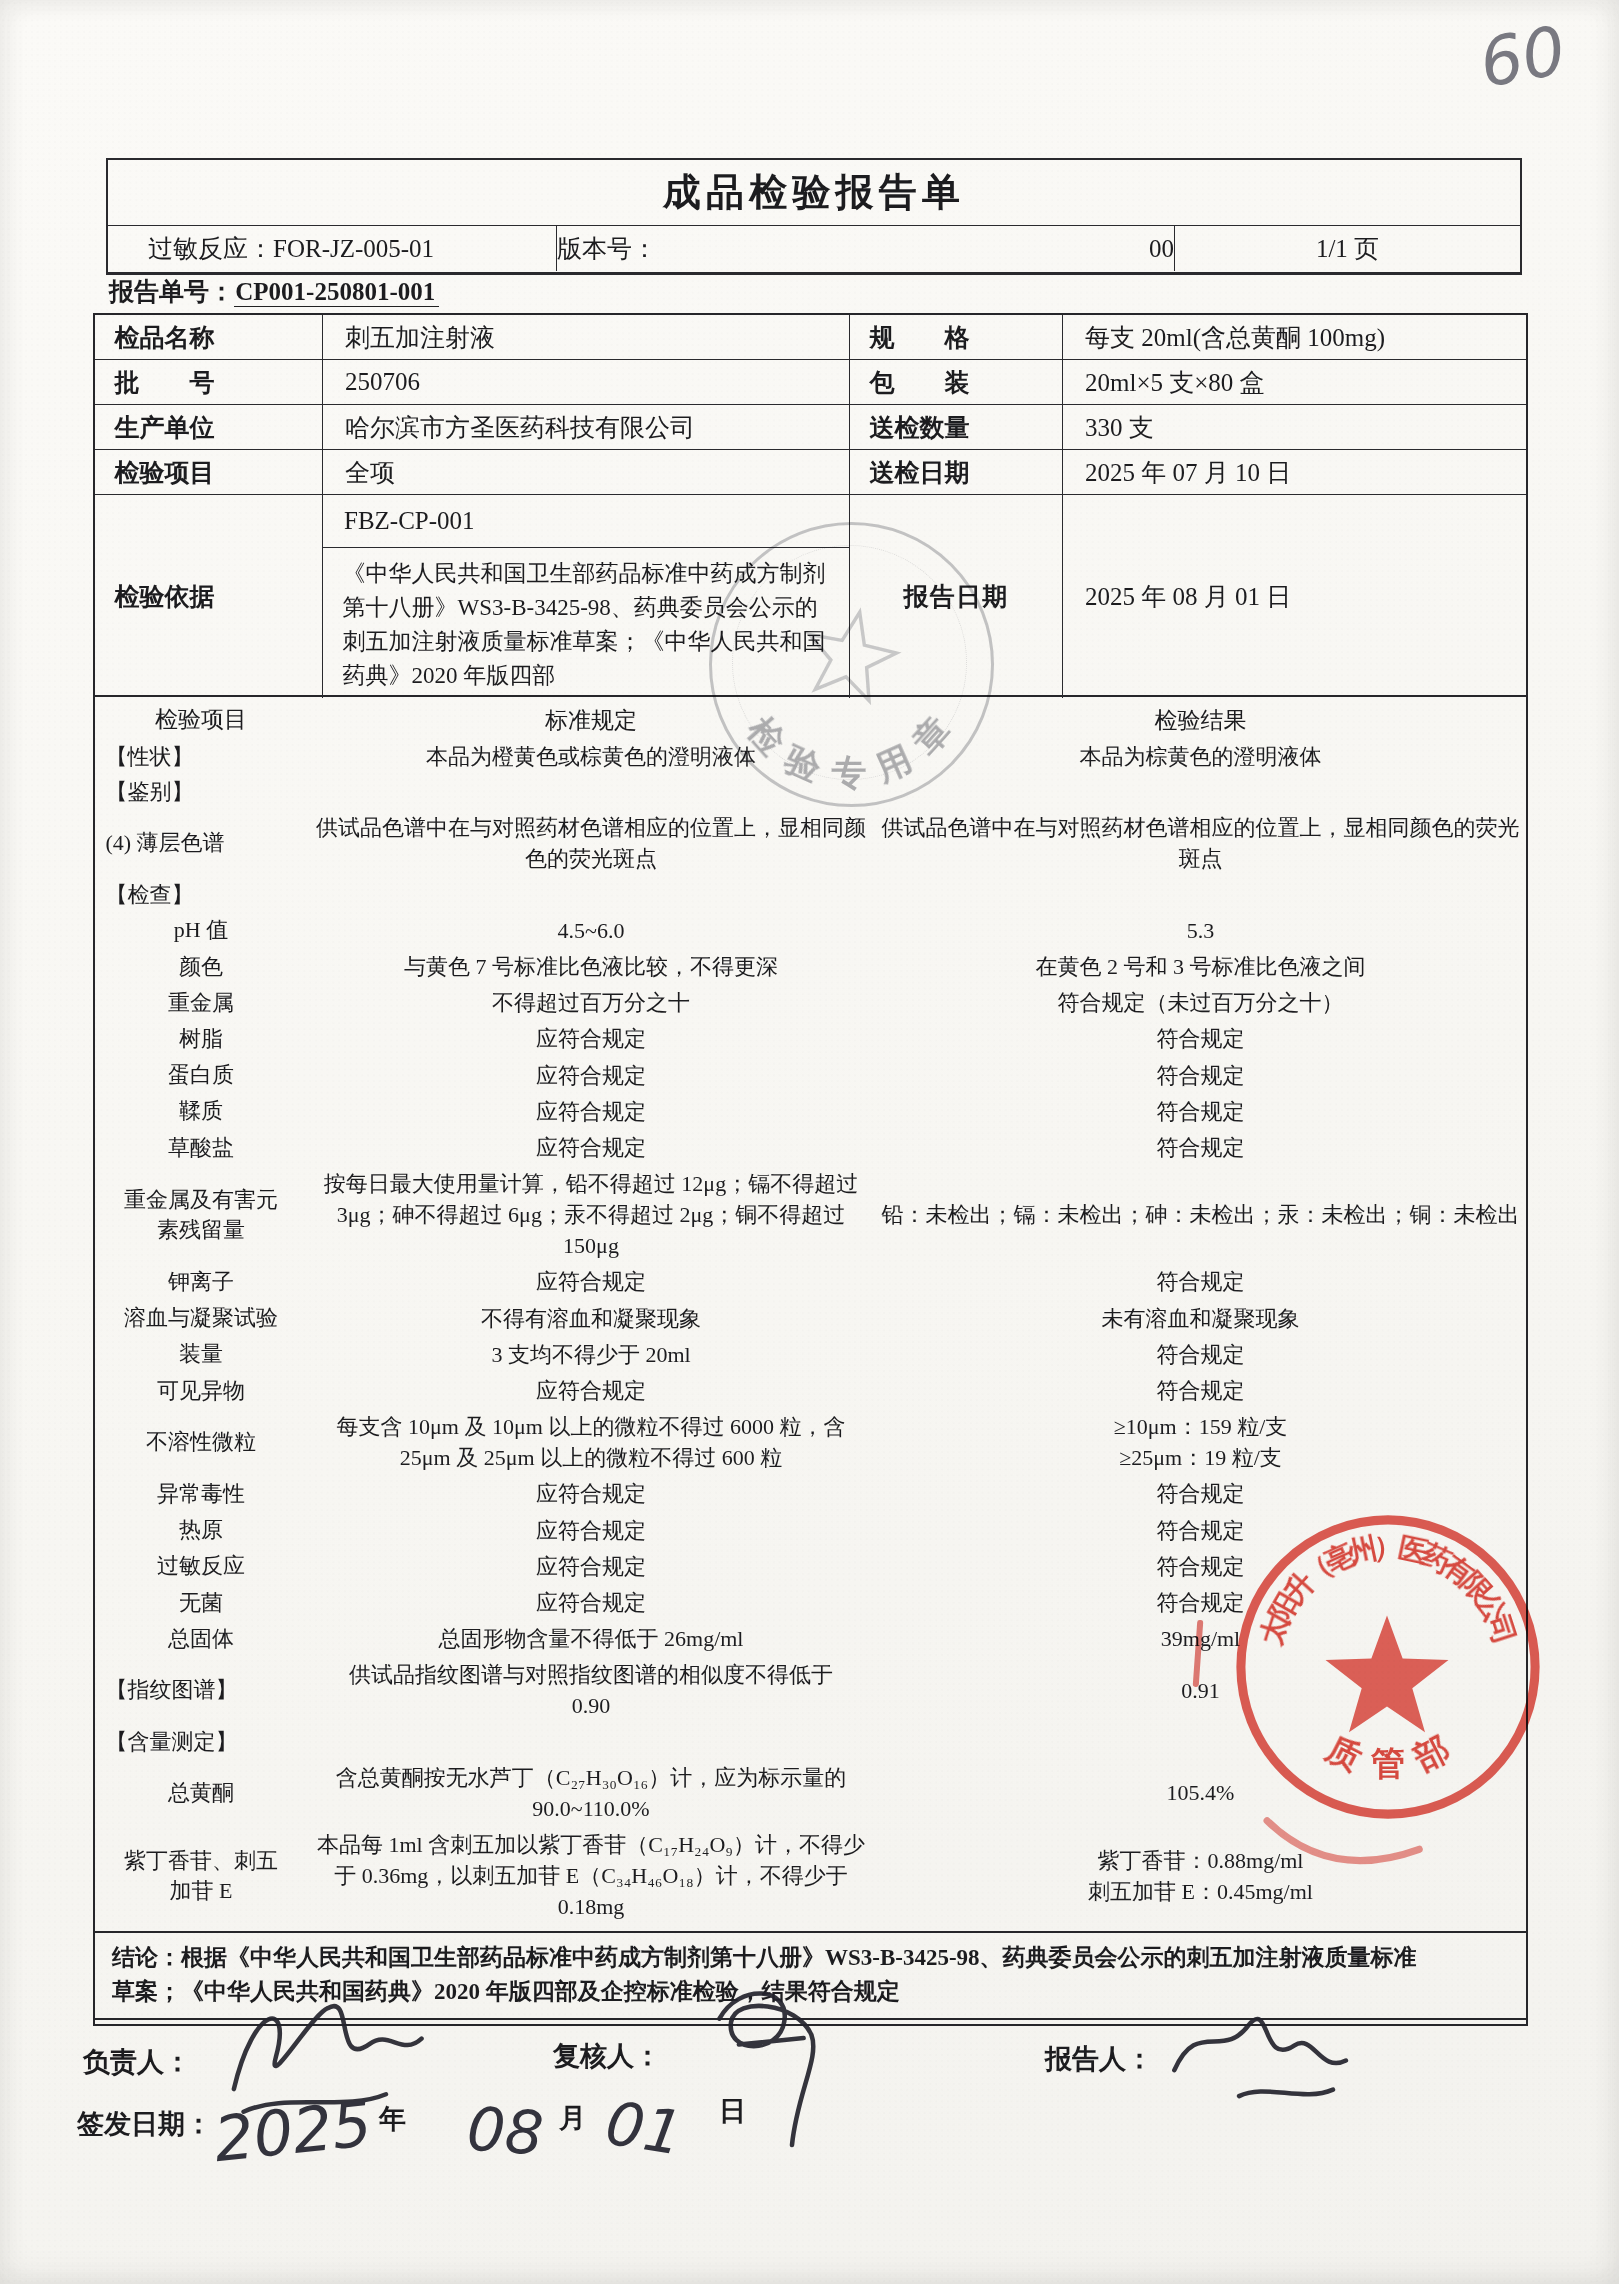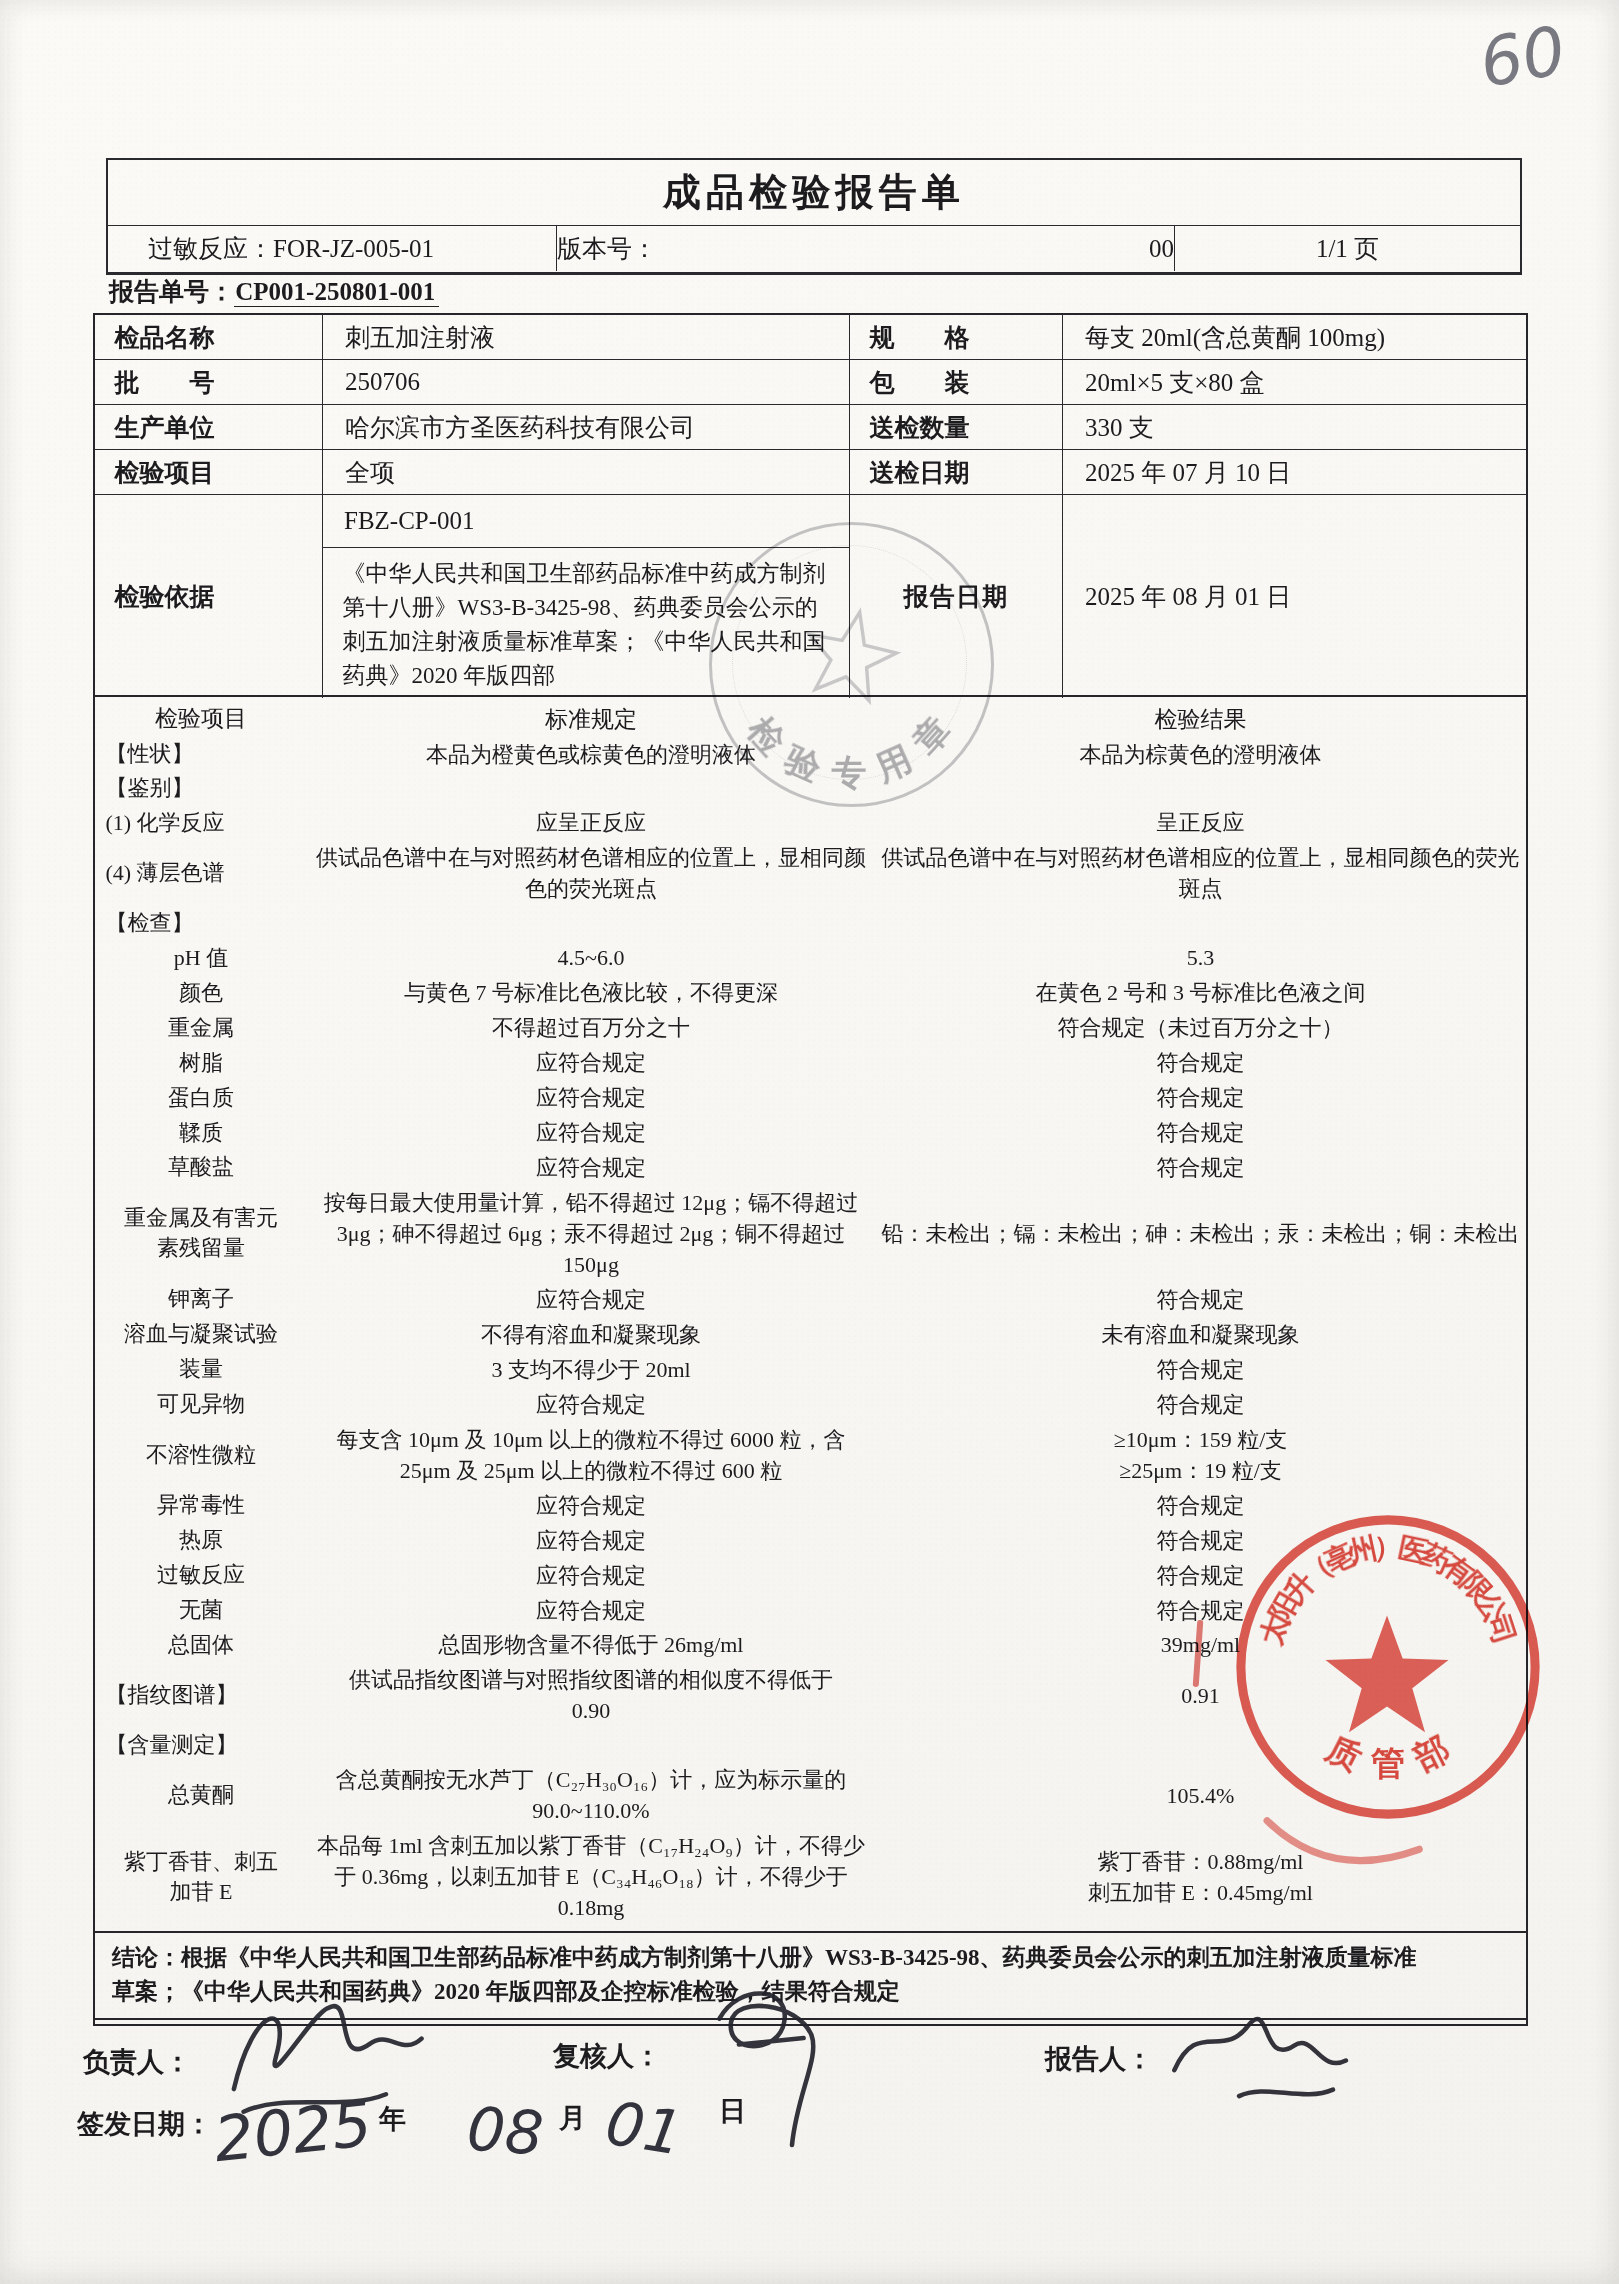--- a/index.html
+++ b/index.html
@@ -163,25 +163,20 @@
 
   <div class="rrow">
         <div class="c1 left">【性状】</div>
         <div class="c2">本品为橙黄色或棕黄色的澄明液体</div>
         <div class="c3">本品为棕黄色的澄明液体</div>
       </div>
       <div class="rrow">
         <div class="c1 left">【鉴别】</div>
         <div class="c2"></div>
         <div class="c3"></div>
-      </div>
-      <div class="rrow">
-        <div class="c1 left">(1) 化学反应</div>
-        <div class="c2">应呈正反应</div>
-        <div class="c3">呈正反应</div>
       </div>
       <div class="rrow">
         <div class="c1 left">(4) 薄层色谱</div>
         <div class="c2">供试品色谱中在与对照药材色谱相应的位置上，显相同颜色的荧光斑点</div>
         <div class="c3">供试品色谱中在与对照药材色谱相应的位置上，显相同颜色的荧光斑点</div>
       </div>
       <div class="rrow">
         <div class="c1 left">【检查】</div>
         <div class="c2"></div>
         <div class="c3"></div>

